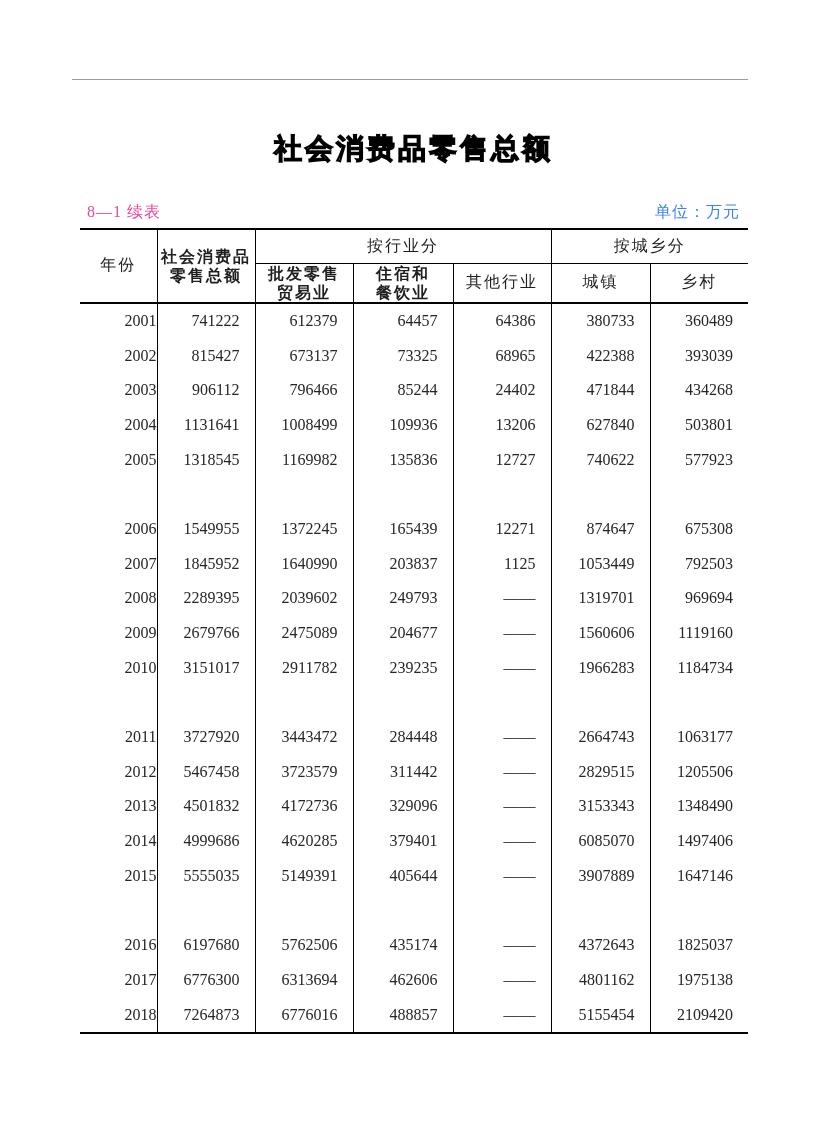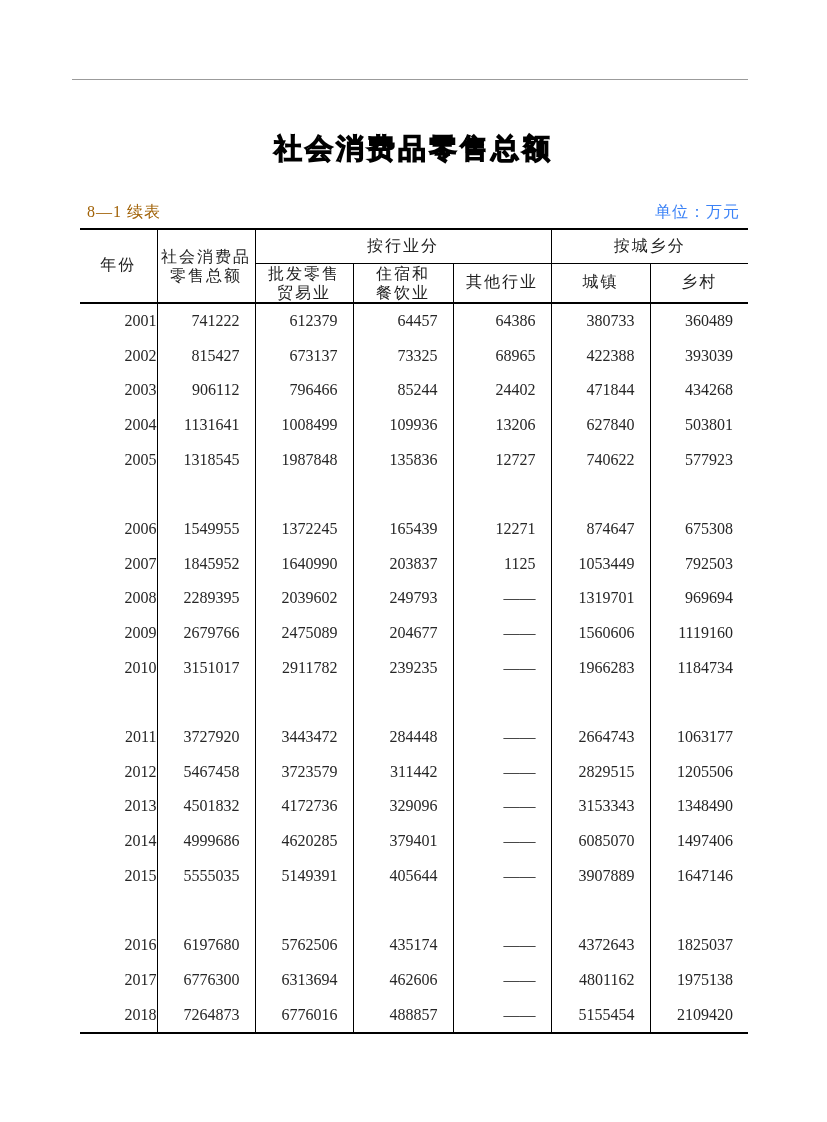--- a/index.html
+++ b/index.html
@@ -7,37 +7,37 @@
     position:relative;width:827px;height:1122px;background:#ffffff;overflow:hidden;
     font-family:"Liberation Serif","DejaVu Serif",serif;color:#1f1f1f;
   }
   .top-rule{position:absolute;left:72px;top:79px;width:676px;height:1px;background:#9b9b9b;}
   .doc-title{
     position:absolute;left:0;top:130px;width:100%;margin:0;text-align:center;
     font-size:28px;font-weight:bold;letter-spacing:3px;
     color:#ffffff;-webkit-text-stroke:1.2px #000000;
   }
   @supports not (-webkit-text-stroke:1px #000){ .doc-title{color:#000;} }
-  .table-ref{position:absolute;left:87px;top:202px;font-size:16px;letter-spacing:1px;color:#a16207;}
+  .table-ref{position:absolute;left:87px;top:202px;font-size:16px;letter-spacing:1px;color:#ec4899;}
   .unit-label{position:absolute;right:87px;top:202px;font-size:16px;letter-spacing:1px;color:#3b82f6;}
   table.stat{
     position:absolute;left:80px;top:228px;width:668px;
     border-collapse:collapse;table-layout:fixed;
     border-top:2px solid #000;border-bottom:2px solid #000;
   }
   table.stat th{
     font-weight:normal;font-size:16px;letter-spacing:2px;text-align:center;
     padding:0;vertical-align:middle;color:#1f1f1f;
     border-bottom:2px solid #000;
   }
   table.stat th.group{border-bottom:1px solid #000;letter-spacing:2px;}
   table.stat th.b-left{border-left:1px solid #000;}
   tr.hrow1{height:34px;}
   tr.hrow2{height:39px;}
-  .two-line{line-height:19px;}
+  .two-line{line-height:19px;font-weight:bold;}
   tbody td{
     height:34.7px;font-size:16px;text-align:right;padding:0 15px 0 0;
     vertical-align:middle;color:#262626;white-space:nowrap;overflow:hidden;
   }
   tbody td + td{border-left:1px solid #000;}
   tbody td.c0{padding:0;}
 </style>
 </head>
 <body>
 
@@ -117,21 +117,21 @@
           <td class="c1">1131641</td>
           <td class="c2">1008499</td>
           <td class="c3">109936</td>
           <td class="c4">13206</td>
           <td class="c5">627840</td>
           <td class="c6">503801</td>
         </tr>
         <tr>
           <td class="c0">2005</td>
           <td class="c1">1318545</td>
-          <td class="c2">1987848</td>
+          <td class="c2">1169982</td>
           <td class="c3">135836</td>
           <td class="c4">12727</td>
           <td class="c5">740622</td>
           <td class="c6">577923</td>
         </tr>
         <tr>
           <td class="c0"></td>
           <td class="c1"></td>
           <td class="c2"></td>
           <td class="c3"></td>

